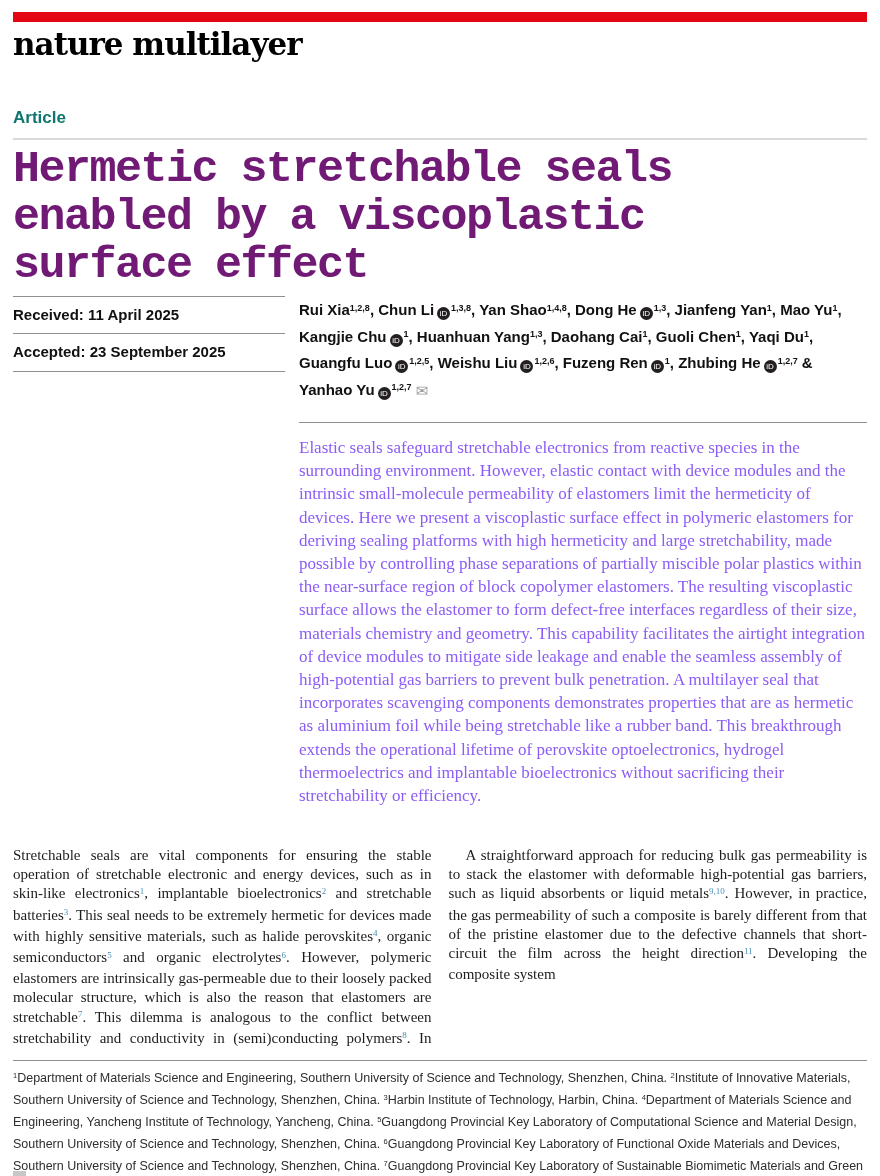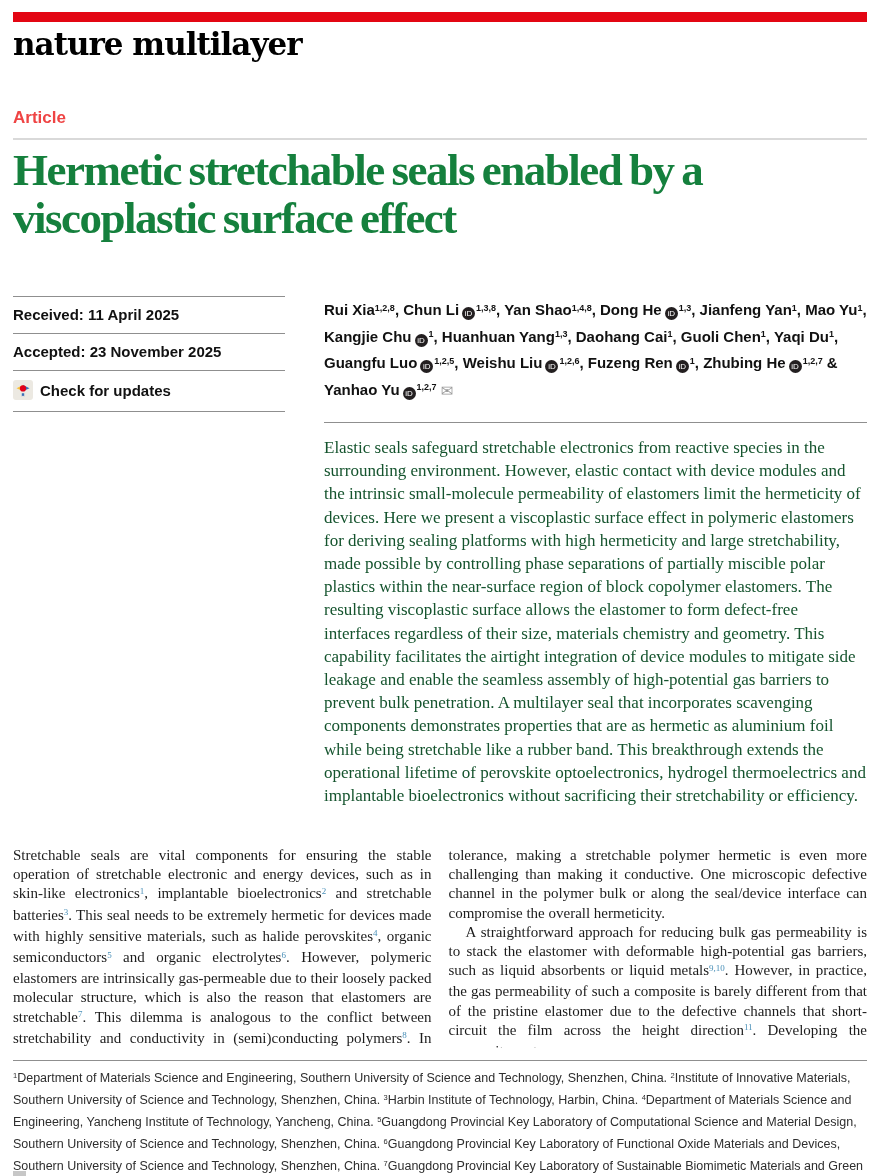--- a/index.html
+++ b/index.html
@@ -9,43 +9,43 @@
   }
   .abs{position:absolute;}
 
   
   .redbar{left:13px;right:13px;top:12px;height:10px;background:#e30613;}
   .logo{left:13px;top:26px;font-family:"DejaVu Serif",serif;font-weight:700;
         font-size:31px;letter-spacing:-1px;color:#000;}
 
   
   .article-row{left:13px;right:13px;top:108px;display:flex;justify-content:space-between;align-items:baseline;}
-  .article-label{font-size:17px;font-weight:700;color:#ef4444;}
+  .article-label{font-size:17px;font-weight:700;color:#0f766e;}
   .doi-link{font-size:15px;font-weight:700;color:#1269ac;text-decoration:none;}
   .head-rule{left:13px;right:13px;top:138px;border-top:2px solid #d9d9d9;}
 
   
-  .title{left:13px;top:146px;width:790px;font-family:Liberation Serif, serif;
+  .title{left:13px;top:146px;width:790px;font-family:Liberation Mono, monospace;
          font-weight:700;font-size:45px;line-height:48px;letter-spacing:-1.5px;
-         word-spacing:-2px;color:#15803d;}
+         word-spacing:-2px;color:#701a75;}
 
   
   .main{left:13px;right:13px;top:296px;height:550px;display:grid;
-        grid-template-columns:272px 1fr;column-gap:39px;overflow:hidden;}
+        grid-template-columns:272px 1fr;column-gap:14px;overflow:hidden;}
   .meta .meta-row{border-top:1px solid #8f8f8f;padding:9px 0 10px 0;font-size:15px;}
   .meta .meta-row:last-child{border-bottom:1px solid #8f8f8f;padding-bottom:11px;}
   .meta-bold{font-weight:700;color:#111;}
   .meta-serif{font-family:"Liberation Serif",serif;font-weight:400;color:#222;font-size:15.5px;}
   .check-row{display:flex;align-items:center;gap:7px;font-weight:700;color:#111;cursor:pointer;}
   .crossmark{width:20px;height:20px;flex:0 0 auto;}
 
   .authors{font-size:15px;font-weight:700;line-height:23.5px;color:#111;}
   .abs-rule{border-top:1px solid #8f8f8f;margin-top:18px;}
   .abstract{font-family:"Liberation Serif",serif;font-size:17px;line-height:23.2px;
-            color:#14532d;margin-top:13px;}
+            color:#8b5cf6;margin-top:13px;}
 
   
   .body-cols{left:13px;right:13px;top:846px;height:202px;display:grid;
              grid-template-columns:1fr 1fr;column-gap:17px;overflow:hidden;
              font-family:"Liberation Serif",serif;font-size:15px;line-height:19.2px;
              color:#1c1c1c;text-align:justify;}
   .body-cols p{margin:0;}
   .indent{text-indent:17px;}
 
   
@@ -71,47 +71,34 @@
 <div class="abs article-row">
   <span class="article-label">Article</span>
 </div>
 <div class="abs head-rule"></div>
 
 <h1 class="abs title" style="margin:0;">Hermetic stretchable seals enabled by a viscoplastic surface effect</h1>
 
 <div class="abs main">
   <div class="meta">
     <div class="meta-row meta-bold">Received: 11 April 2025</div>
-    <div class="meta-row meta-bold">Accepted: 23 November 2025</div>
-    <div class="meta-row">
-      <div class="check-row">
-        <svg class="crossmark" viewBox="0 0 20 20">
-          <rect width="20" height="20" rx="3" fill="#ece9e2"></rect>
-          <path d="M10 5 L3.5 8.2 L10 11.2 Z" fill="#f6c33e"></path>
-          <path d="M10 5 L16.5 8.2 L10 11.2 Z" fill="#3b6fb6"></path>
-          <circle cx="10" cy="8.4" r="3.1" fill="#e2001a"></circle>
-          <path d="M8.8 13.2 h2.4 v3.4 l-1.2 -1.1 l-1.2 1.1 Z" fill="#3b6fb6"></path>
-        </svg>
-        <span>Check for updates</span>
-      </div>
-    </div>
+    <div class="meta-row meta-bold">Accepted: 23 September 2025</div>
   </div>
 
   <div>
     <p class="authors" style="margin:2px 0 0 0;"><span>Rui Xia</span><span class="sup">1,2,8</span><span>, Chun Li</span><span class="orcid-icon">iD</span><span class="sup">1,3,8</span><span>, Yan Shao</span><span class="sup">1,4,8</span><span>, Dong He</span><span class="orcid-icon">iD</span><span class="sup">1,3</span><span>, Jianfeng Yan</span><span class="sup">1</span><span>, Mao Yu</span><span class="sup">1</span><span>, Kangjie Chu</span><span class="orcid-icon">iD</span><span class="sup">1</span><span>, Huanhuan Yang</span><span class="sup">1,3</span><span>, Daohang Cai</span><span class="sup">1</span><span>, Guoli Chen</span><span class="sup">1</span><span>, Yaqi Du</span><span class="sup">1</span><span>, Guangfu Luo</span><span class="orcid-icon">iD</span><span class="sup">1,2,5</span><span>, Weishu Liu</span><span class="orcid-icon">iD</span><span class="sup">1,2,6</span><span>, Fuzeng Ren</span><span class="orcid-icon">iD</span><span class="sup">1</span><span>, Zhubing He</span><span class="orcid-icon">iD</span><span class="sup">1,2,7</span><span> &amp; Yanhao Yu</span><span class="orcid-icon">iD</span><span class="sup">1,2,7</span><span class="mail-icon">✉</span></p>
     <div class="abs-rule"></div>
     <p class="abstract" style="margin-bottom:0;">Elastic seals safeguard stretchable electronics from reactive species in the surrounding environment. However, elastic contact with device modules and the intrinsic small-molecule permeability of elastomers limit the hermeticity of devices. Here we present a viscoplastic surface effect in polymeric elastomers for deriving sealing platforms with high hermeticity and large stretchability, made possible by controlling phase separations of partially miscible polar plastics within the near-surface region of block copolymer elastomers. The resulting viscoplastic surface allows the elastomer to form defect-free interfaces regardless of their size, materials chemistry and geometry. This capability facilitates the airtight integration of device modules to mitigate side leakage and enable the seamless assembly of high-potential gas barriers to prevent bulk penetration. A multilayer seal that incorporates scavenging components demonstrates properties that are as hermetic as aluminium foil while being stretchable like a rubber band. This breakthrough extends the operational lifetime of perovskite optoelectronics, hydrogel thermoelectrics and implantable bioelectronics without sacrificing their stretchability or efficiency.</p>
   </div>
 </div>
 
 <div class="abs body-cols">
   <div>
     <p><span>Stretchable seals are vital components for ensuring the stable operation of stretchable electronic and energy devices, such as in skin-like electronics</span><span class="ref">1</span><span>, implantable bioelectronics</span><span class="ref">2</span><span> and stretchable batteries</span><span class="ref">3</span><span>. This seal needs to be extremely hermetic for devices made with highly sensitive materials, such as halide perovskites</span><span class="ref">4</span><span>, organic semiconductors</span><span class="ref">5</span><span> and organic electrolytes</span><span class="ref">6</span><span>. However, polymeric elastomers are intrinsically gas-permeable due to their loosely packed molecular structure, which is also the reason that elastomers are stretchable</span><span class="ref">7</span><span>. This dilemma is analogous to the conflict between stretchability and conductivity in (semi)conducting polymers</span><span class="ref">8</span><span>. In terms of defect</span></p>
   </div>
   <div>
-    <p>tolerance, making a stretchable polymer hermetic is even more challenging than making it conductive. One microscopic defective channel in the polymer bulk or along the seal/device interface can compromise the overall hermeticity.</p>
     <p class="indent"><span>A straightforward approach for reducing bulk gas permeability is to stack the elastomer with deformable high-potential gas barriers, such as liquid absorbents or liquid metals</span><span class="ref">9,10</span><span>. However, in practice, the gas permeability of such a composite is barely different from that of the pristine elastomer due to the defective channels that short-circuit the film across the height direction</span><span class="ref">11</span><span>. Developing the composite system</span></p>
   </div>
 </div>
 
 <div class="abs foot-rule"></div>
 <div class="abs footnote"><span class="sup">1</span><span>Department of Materials Science and Engineering, Southern University of Science and Technology, Shenzhen, China. </span><span class="sup">2</span><span>Institute of Innovative Materials, Southern University of Science and Technology, Shenzhen, China. </span><span class="sup">3</span><span>Harbin Institute of Technology, Harbin, China. </span><span class="sup">4</span><span>Department of Materials Science and Engineering, Yancheng Institute of Technology, Yancheng, China. </span><span class="sup">5</span><span>Guangdong Provincial Key Laboratory of Computational Science and Material Design, Southern University of Science and Technology, Shenzhen, China. </span><span class="sup">6</span><span>Guangdong Provincial Key Laboratory of Functional Oxide Materials and Devices, Southern University of Science and Technology, Shenzhen, China. </span><span class="sup">7</span><span>Guangdong Provincial Key Laboratory of Sustainable Biomimetic Materials and Green Energy, Southern University of Science and Technology, Shenzhen, China. </span></div>
 <div class="abs mail-sliver"></div>
 
 </body></html>

